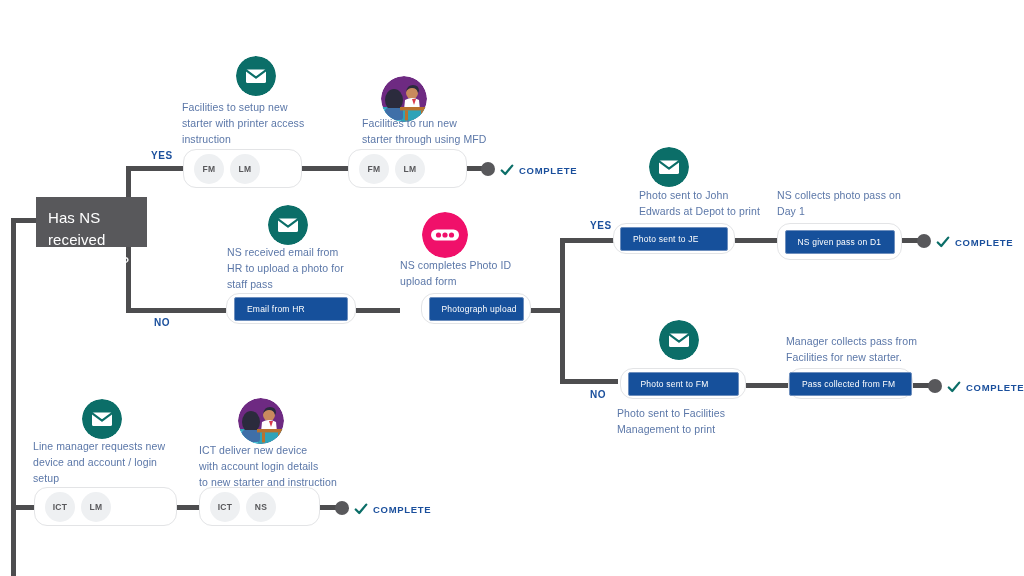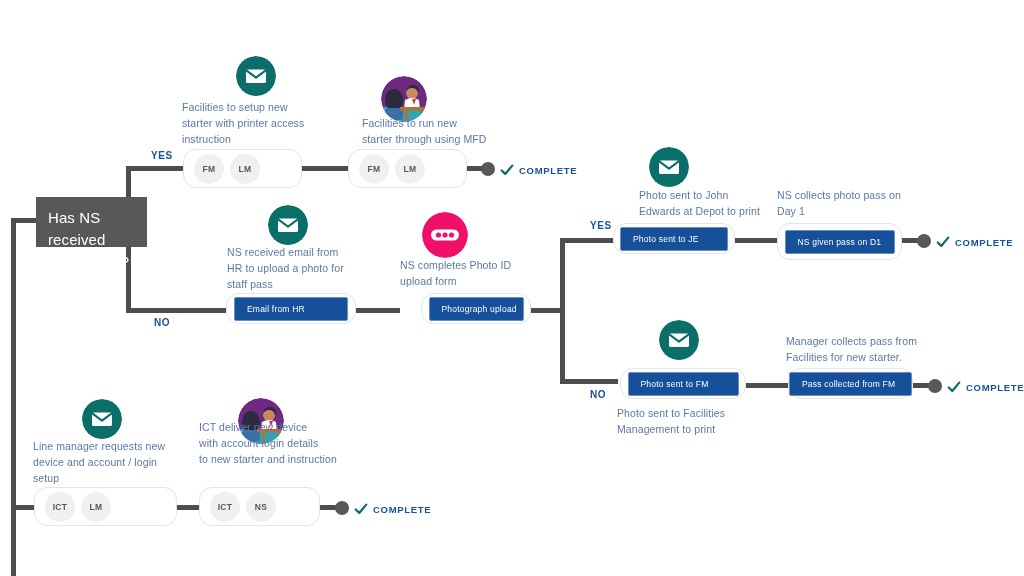--- a/index.html
+++ b/index.html
@@ -326,21 +326,21 @@
         <circle cx="31" cy="17" r="6" fill="#c98a5e"></circle>
         <path d="M25 16 q1 -7 7 -7 q6 0 6 6 l-1 2 q-1 -5 -6 -5 q-4 0 -6 4z" fill="#2b2b3d"></path>
         <path d="M24 24 q7 -4 14 0 l1 10 l-16 0 z" fill="#ffffff"></path>
         <path d="M31 23 l2 6 l2 -6 z" fill="#d93a4a"></path>
         <rect x="19" y="31" width="27" height="3.4" fill="#b9722e"></rect>
         <rect x="24" y="34.4" width="3" height="10" fill="#b9722e"></rect>
         <rect x="40" y="34.4" width="3" height="10" fill="#b9722e"></rect>
       </g>
     </svg>
   </div>
-  <div class="caption" style="left:199px;top:420px;width:180px;">
+  <div class="caption" style="left:199px;top:443px;width:180px;">
     <div>ICT deliver new device</div>
     <div>with account login details</div>
     <div>to new starter and instruction</div>
   </div>
   <div class="card" style="left:199px;top:487px;width:121px;height:39px;">
     <div class="role">ICT</div>
     <div class="role">NS</div>
   </div>
 
   <div class="complete" style="left:354px;top:502px;">

